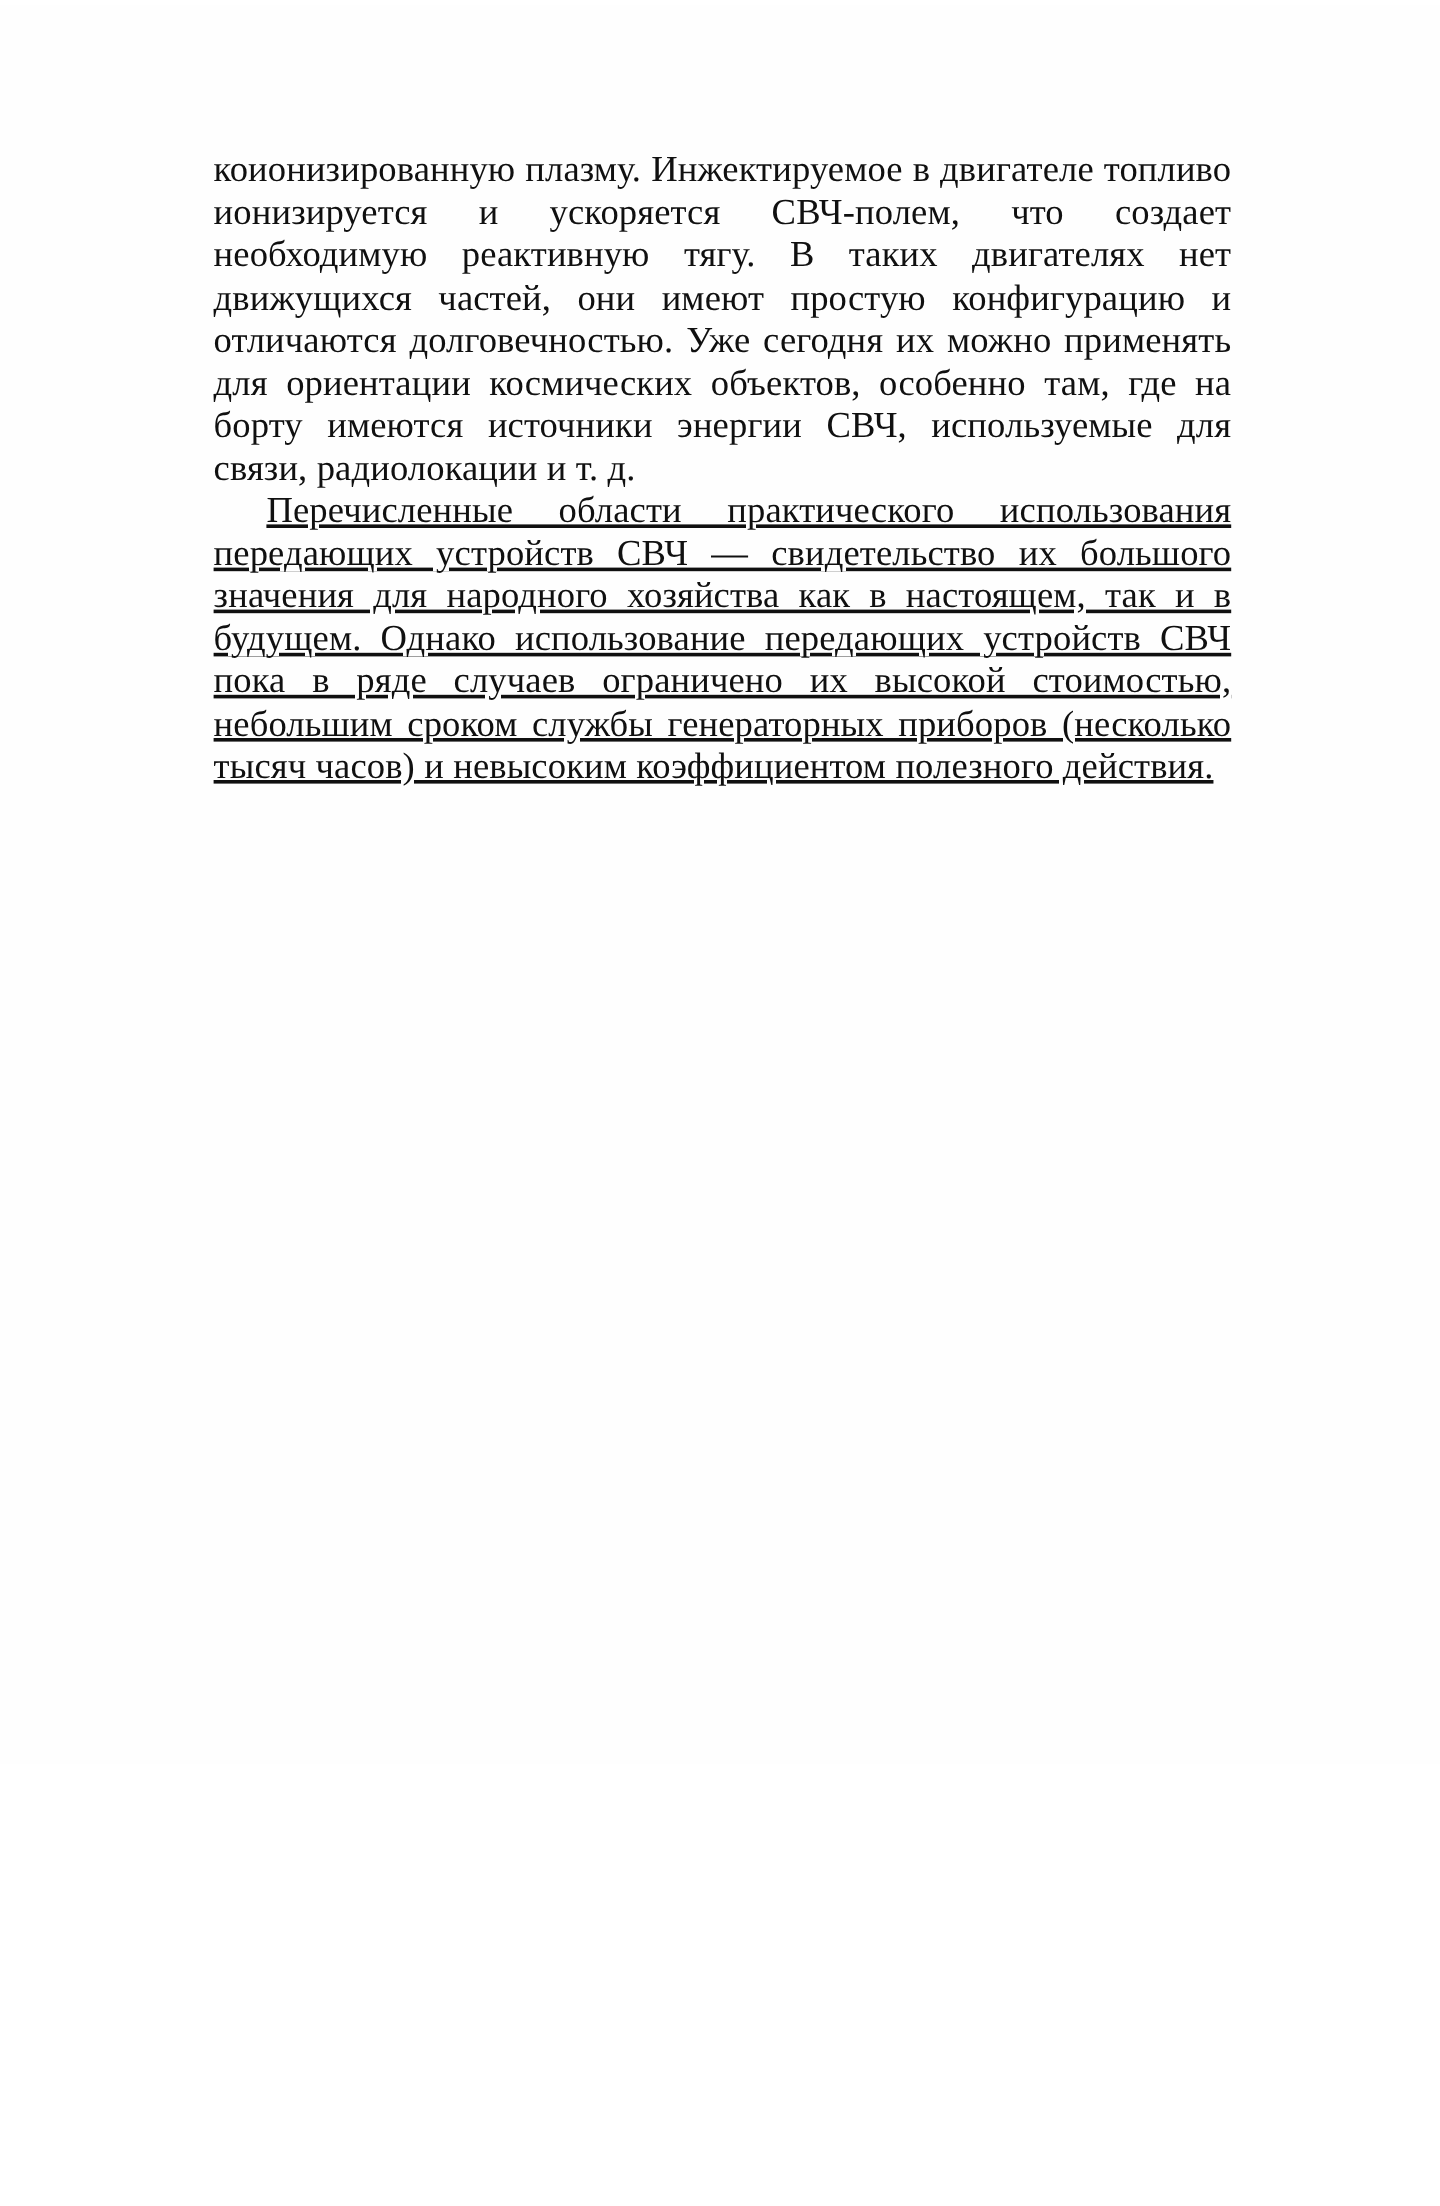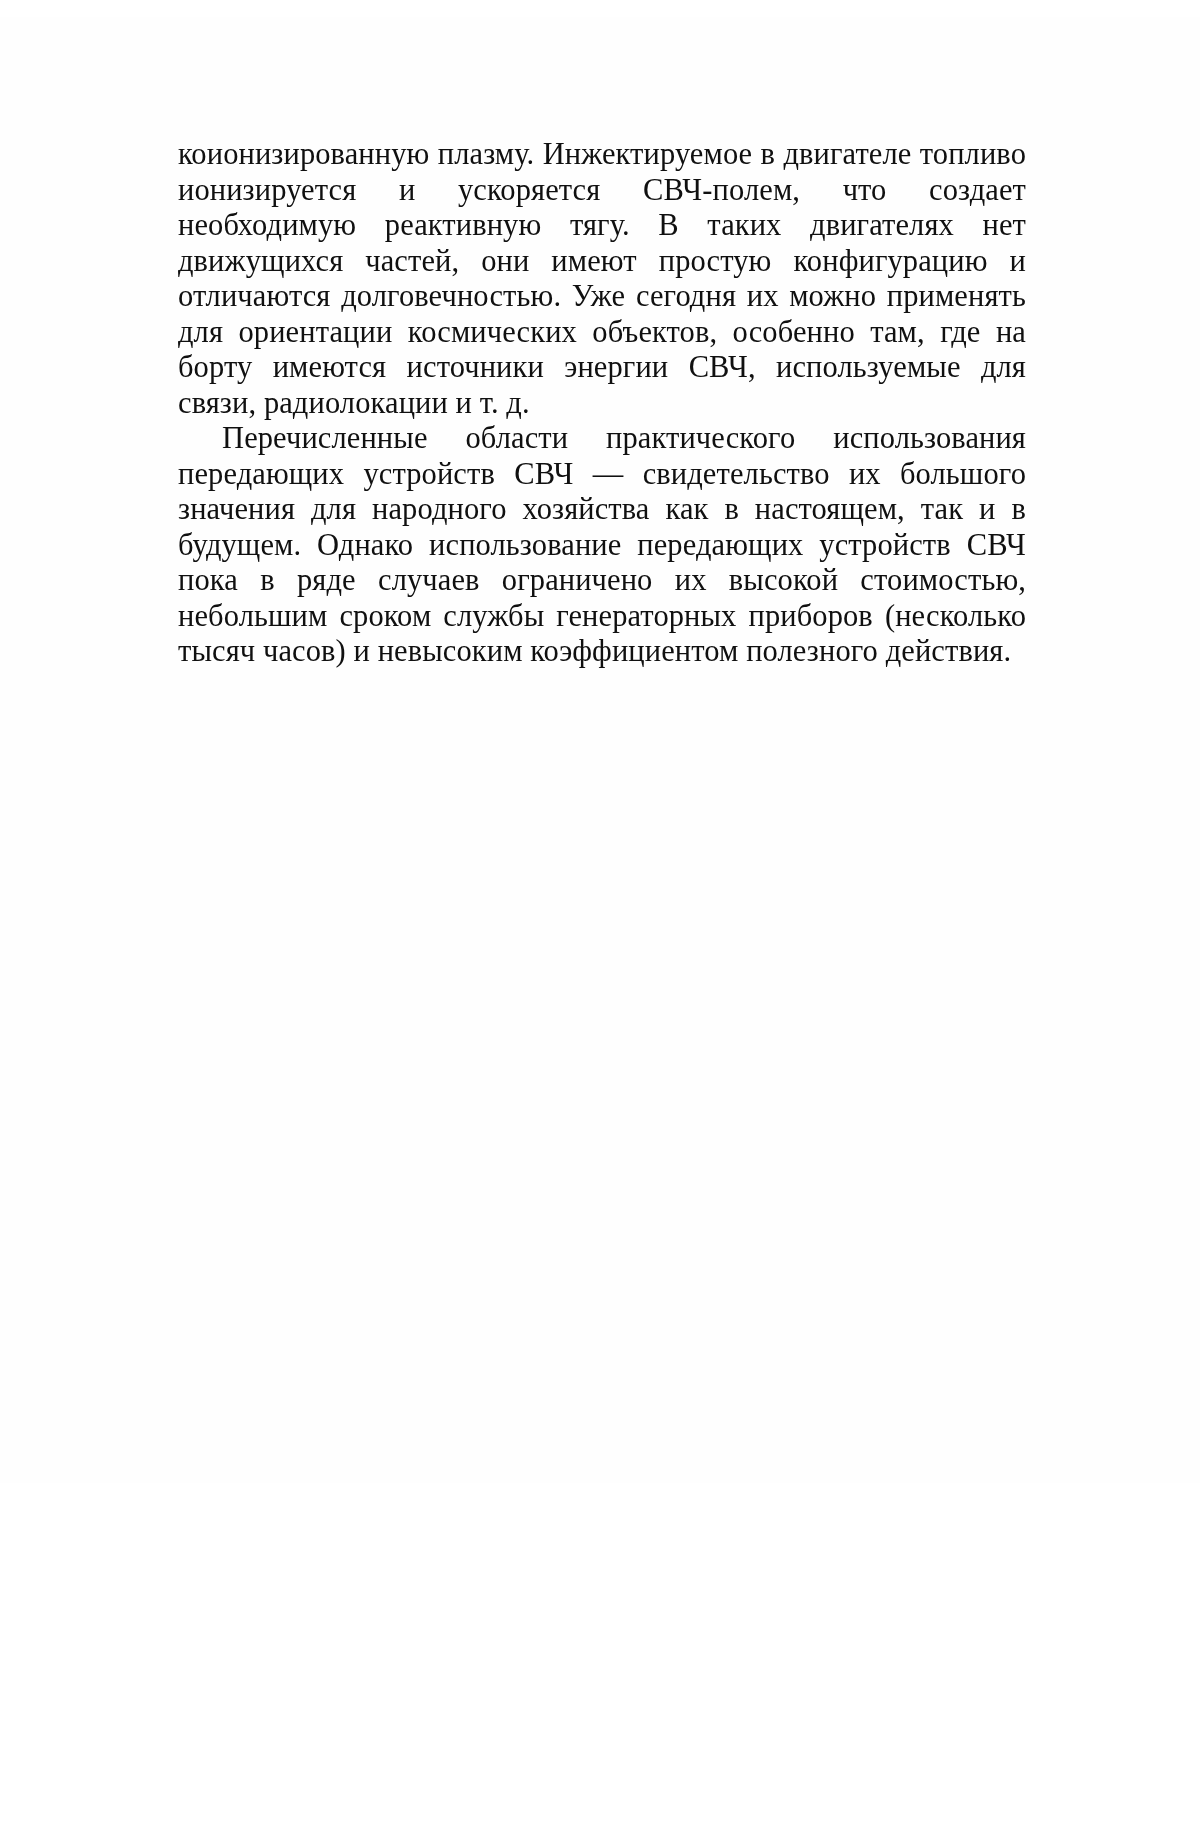--- a/index.html
+++ b/index.html
@@ -11,21 +11,21 @@
     width: 1200px;
     height: 1838px;
     position: relative;
     overflow: hidden;
     font-family: "Liberation Serif", "DejaVu Serif", serif;
     color: #1a1a1a;
   }
   .page {
     position: absolute;
     left: 0;
-    top: 17px;
+    top: 4px;
     width: 1200px;
     height: 1466px;
     background: #fefefe;
   }
   .text-block {
     position: absolute;
     left: 178px;
     top: 120px;
     width: 848px;
   }
@@ -33,20 +33,21 @@
     margin: 0;
     font-size: 30.5px;
     line-height: 35.5px;
     text-align: justify;
     text-justify: inter-word;
     letter-spacing: 0.1px;
     color: #161616;
   }
   .para + .para {
     margin-top: 0px;
+    text-decoration: underline;
   }
   .para.indent {
     text-indent: 44px;
   }
   
   .text-block {
     filter: contrast(1.06) saturate(0);
     -webkit-font-smoothing: antialiased;
   }
 </style>

